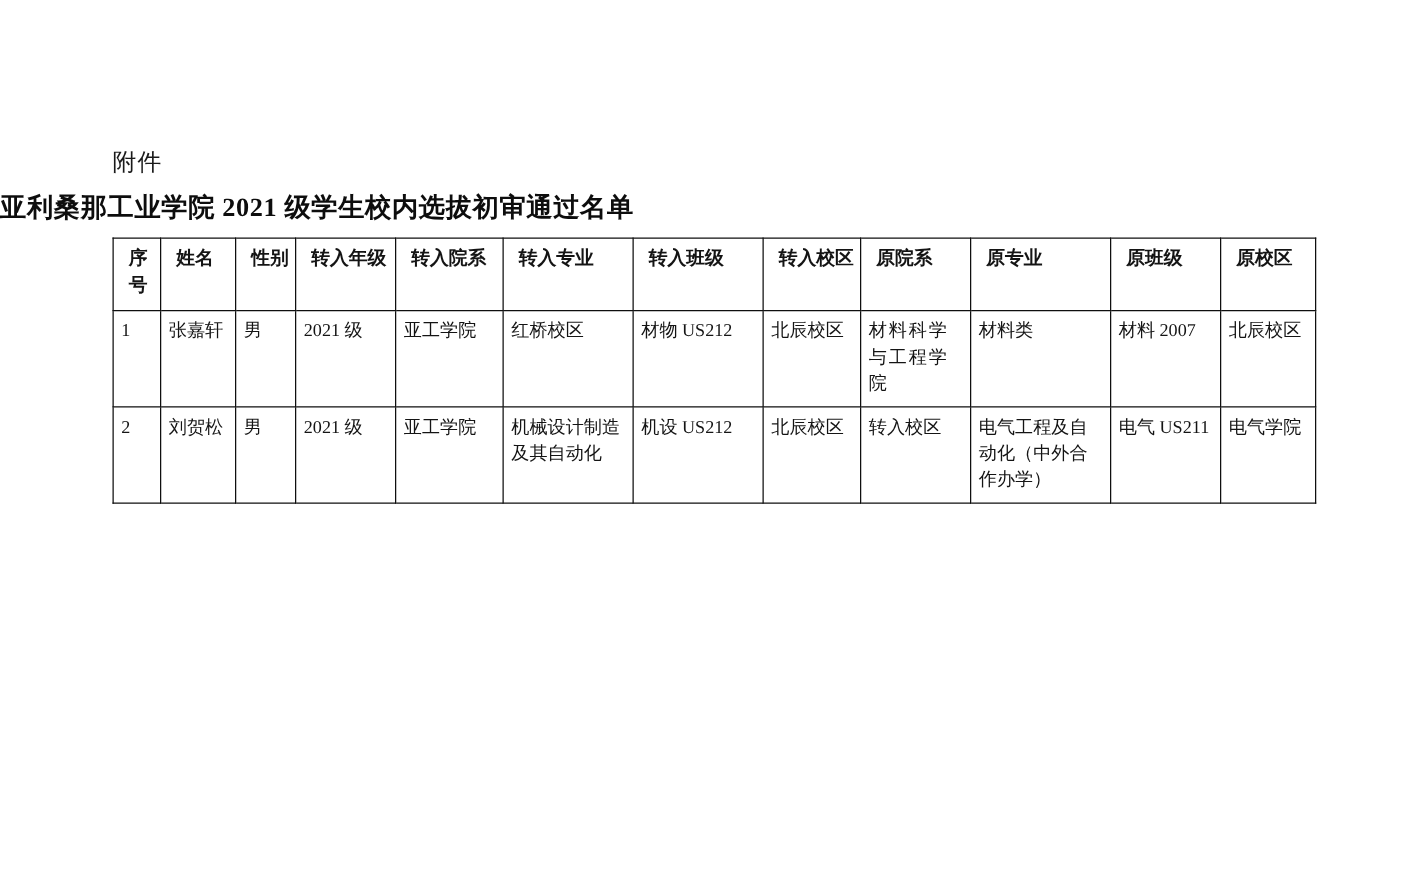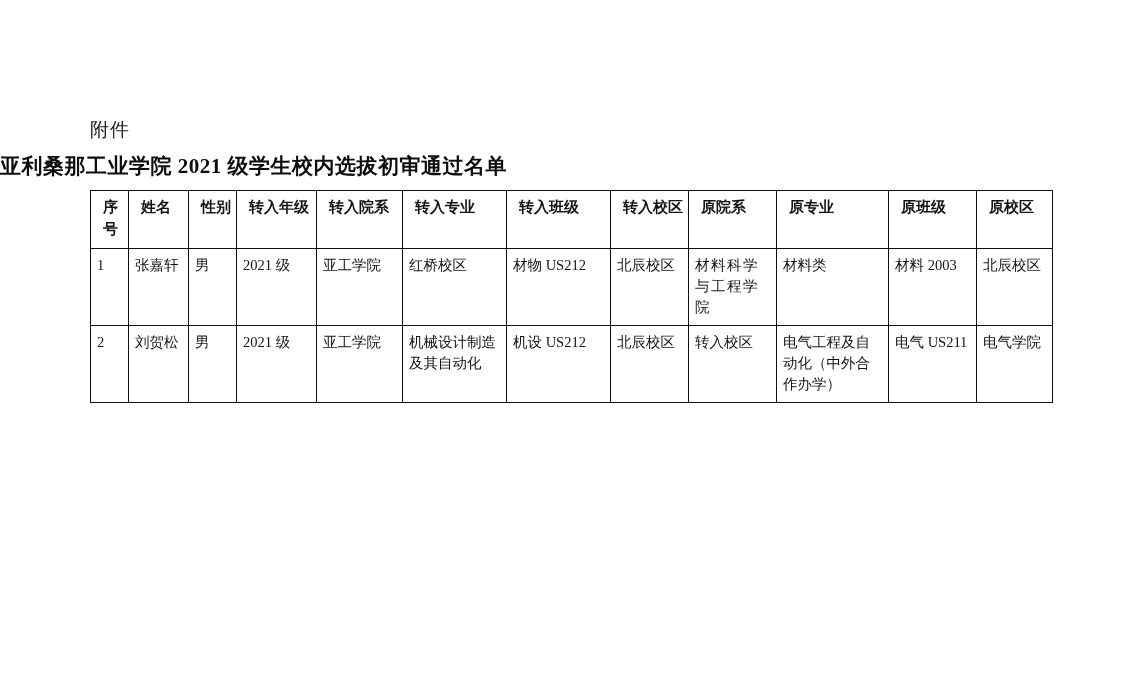--- a/index.html
+++ b/index.html
@@ -142,21 +142,21 @@
           <td>1</td>
           <td>张嘉轩</td>
           <td>男</td>
           <td>2021 级</td>
           <td>亚工学院</td>
           <td>红桥校区</td>
           <td>材物 US212</td>
           <td>北辰校区</td>
           <td class="spaced">材料科学与工程学院</td>
           <td>材料类</td>
-          <td>材料 2003</td>
+          <td>材料 2007</td>
           <td>北辰校区</td>
         </tr>
         <tr class="data-row tall">
           <td>2</td>
           <td>刘贺松</td>
           <td>男</td>
           <td>2021 级</td>
           <td>亚工学院</td>
           <td>机械设计制造及其自动化</td>
           <td>机设 US212</td>

